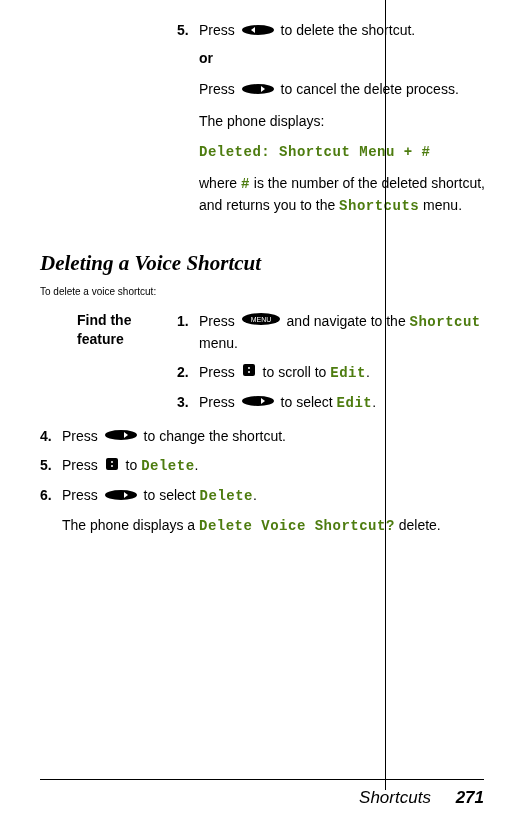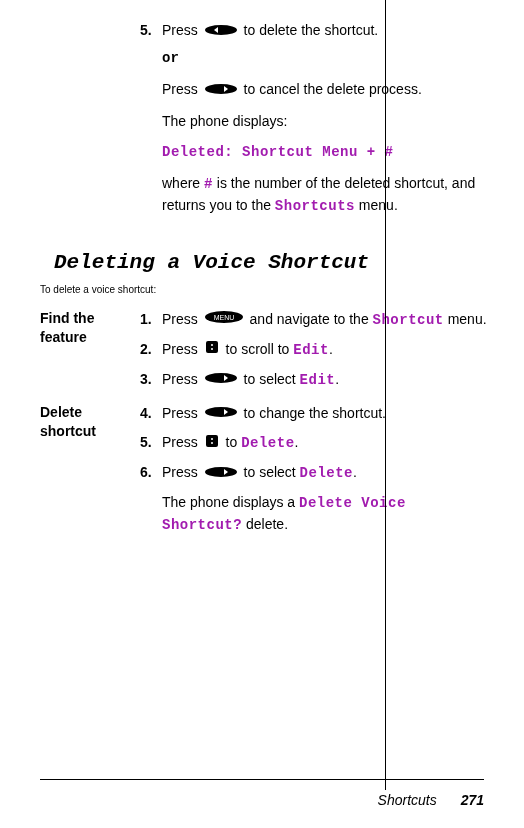--- a/index.html
+++ b/index.html
@@ -18,20 +18,21 @@
     .step-row {
       display: flex;
       margin-bottom: 12px;
     }
     .step-label {
       width: 100px;
       flex-shrink: 0;
       font-weight: bold;
       font-size: 14px;
       line-height: 1.4;
+      margin-left: 37px;
     }
     .step-body {
       flex: 1;
       font-size: 14px;
       line-height: 1.5;
     }
     .step-list {
       display: flex;
       align-items: flex-start;
     }
@@ -39,62 +40,61 @@
       font-weight: bold;
       width: 22px;
       flex-shrink: 0;
     }
     .step-text {
       flex: 1;
     }
     .or-text {
       font-weight: bold;
       margin: 6px 14px;
-      font-family: Liberation Mono, monospace;
     }
     .indent-block {
       margin-left: 22px;
       margin-bottom: 10px;
     }
     .icon {
       display: inline-block;
       vertical-align: middle;
       margin: 0 2px;
     }
     .mono {
       font-family: "Courier New", monospace;
       font-weight: bold;
       letter-spacing: 0.5px;
-      color: #a21caf;
+      color: #4d7c0f;
       font-size: 14px;
     }
     h2.section {
-      font-family: Liberation Mono, monospace;
+      font-family: Liberation Serif, serif;
       font-style: italic;
       font-weight: bold;
       font-size: 21px;
-      margin: 24px 0 10px 14px;
+      margin: 24px 0 10px 0;
     }
     .intro {
       font-size: 10px;
       margin-bottom: 14px;
     }
     .vline {
       position: absolute;
       right: 138px;
       top: 0;
       width: 1px;
       height: 790px;
       background: #000;
     }
     .footer {
       position: absolute;
       bottom: 20px;
       right: 40px;
-      font-size: 14px;
+      font-size: 17px;
     }
     .footer-label {
       font-style: italic;
       margin-right: 20px;
     }
     .footer-page {
       font-weight: bold;
       font-style: italic;
     }
     .hr-bottom {
@@ -174,21 +174,20 @@
           <span>Press </span><span class="icon"><svg width="34" height="12" viewBox="0 0 34 12">
                 <ellipse cx="17" cy="6" rx="16" ry="5" fill="#000"></ellipse>
                 <path d="M24 6 L20 3 L20 9 Z" fill="#fff"></path>
               </svg></span><span> to select </span><span class="mono">Edit</span><span>.</span>
         </span>
       </div>
     </div>
   </div>
 
   <div class="step-row">
-    <div class="step-label">Delete shortcut</div>
     <div class="step-body">
       <div class="step-list">
         <span class="step-num">4.</span>
         <span class="step-text">
           <span>Press </span><span class="icon"><svg width="34" height="12" viewBox="0 0 34 12">
                 <ellipse cx="17" cy="6" rx="16" ry="5" fill="#000"></ellipse>
                 <path d="M24 6 L20 3 L20 9 Z" fill="#fff"></path>
               </svg></span><span> to change the shortcut.</span>
         </span>
       </div>

